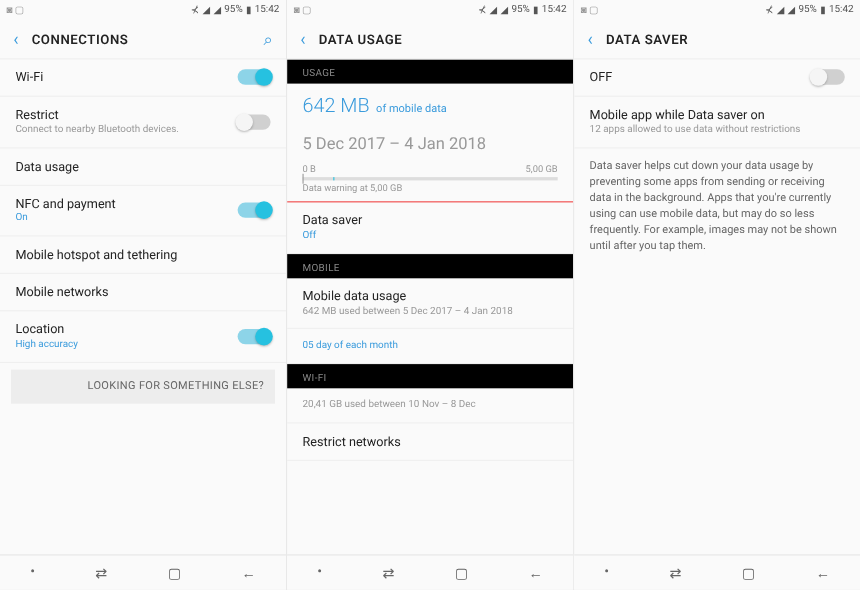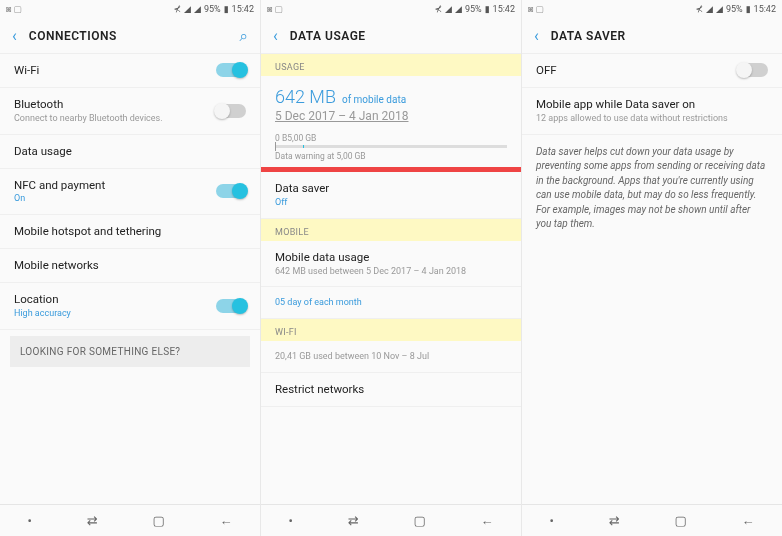--- a/index.html
+++ b/index.html
@@ -17,33 +17,33 @@
 .row-text { display: flex; flex-direction: column; flex: 1; }
 .row-title { font-size: 11.5px; color: #222; line-height: 1.3; }
 .row-sub { font-size: 9px; color: #999; line-height: 1.3; margin-top: 1px; }
 .row-sub.accent { color: #3a9bdc; }
 .toggle { width: 30px; height: 14px; border-radius: 7px; position: relative; cursor: pointer; }
 .toggle::after { content: ""; position: absolute; width: 16px; height: 16px; background: #fff; border-radius: 50%; top: -1px; box-shadow: 0 1px 2px rgba(0,0,0,0.25); }
 .toggle.on { background: #8dd4e8; }
 .toggle.on::after { background: #26c1e0; right: -2px; }
 .toggle.off { background: #d0d0d0; }
 .toggle.off::after { background: #f5f5f5; left: -2px; }
-.section-header { font-size: 9px; color: #888; padding: 8px 14px 4px; background: #fef9c3; letter-spacing: 0.3px; }
-.footer-card { background: #ededed; margin: 6px 10px; padding: 10px; }
+.section-header { font-size: 9px; color: #888; padding: 8px 14px 4px; background: #000000; letter-spacing: 0.3px; }
+.footer-card { background: #ededed; margin: 6px 10px; padding: 10px; text-align: right; }
 .footer-title { font-size: 10px; color: #666; letter-spacing: 0.3px; }
-.usage-block { padding: 10px 14px 6px; border-bottom: 5px solid #ef4444; }
+.usage-block { padding: 10px 14px 6px; border-bottom: 1px solid #ef4444; }
 .usage-value { font-size: 18px; color: #3a9bdc; font-weight: 300; }
 .usage-unit { font-size: 10px; color: #3a9bdc; margin-left: 2px; }
-.usage-dates { font-size: 12px; color: #999; margin-top: 2px; text-decoration: underline; }
-.usage-bar-row { display: flex; font-size: 8.5px; color: #999; margin-top: 10px; }
+.usage-dates { font-size: 15px; color: #999; margin-top: 14px; }
+.usage-bar-row { display: flex; justify-content: space-between; font-size: 8.5px; color: #999; margin-top: 10px; }
 .usage-bar { height: 3px; background: #ddd; margin: 2px 0 3px; position: relative; }
 .usage-bar::before { content: ""; position: absolute; left: 0; top: -3px; width: 1px; height: 9px; background: #999; }
 .usage-bar::after { content: ""; position: absolute; left: 12%; top: 0; bottom: 0; width: 1px; background: #26c1e0; }
 .warn-text { font-size: 8.5px; color: #999; }
-.desc-text { font-size: 10px; color: #666; line-height: 1.45; padding: 10px 14px; font-style: italic; }
+.desc-text { font-size: 10px; color: #666; line-height: 1.45; padding: 10px 14px; }
 .nav-bar { height: 32px; display: flex; justify-content: space-around; align-items: center; border-top: 1px solid #e5e5e5; background: #fafafa; }
 .nav-btn { font-size: 13px; color: #666; cursor: pointer; }
 </style>
 </head>
 <body>
 
 <div class="screen">
   <div class="status-bar">
     <div class="status-left">
         <span>◙</span>
@@ -65,21 +65,21 @@
   </div>
   <div class="content">
     <div class="row">
       <div class="row-text">
           <span class="row-title">Wi-Fi</span>
         </div>
       <div class="toggle on"></div>
     </div>
     <div class="row">
       <div class="row-text">
-          <span class="row-title">Bluetooth</span>
+          <span class="row-title">Restrict</span>
           <span class="row-sub">Connect to nearby Bluetooth devices.</span>
         </div>
       <div class="toggle off"></div>
     </div>
     <div class="row">
       <div class="row-text">
           <span class="row-title">Data usage</span>
         </div>
     </div>
     <div class="row">
@@ -164,21 +164,21 @@
         </div>
     </div>
     <div class="row">
       <div class="row-text">
           <span class="row-sub accent">05 day of each month</span>
         </div>
     </div>
     <div class="section-header">WI-FI</div>
     <div class="row">
       <div class="row-text">
-          <span class="row-sub">20,41 GB used between 10 Nov – 8 Jul</span>
+          <span class="row-sub">20,41 GB used between 10 Nov – 8 Dec</span>
         </div>
     </div>
     <div class="row">
       <div class="row-text">
           <span class="row-title">Restrict networks</span>
         </div>
     </div>
   </div>
   <div class="nav-bar">
     <span class="nav-btn">•</span>

